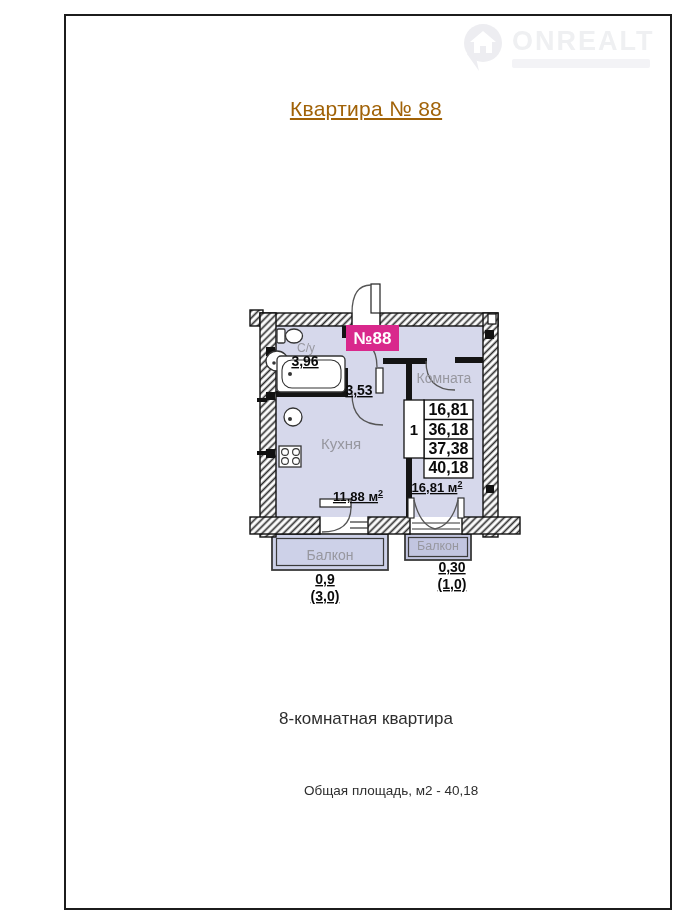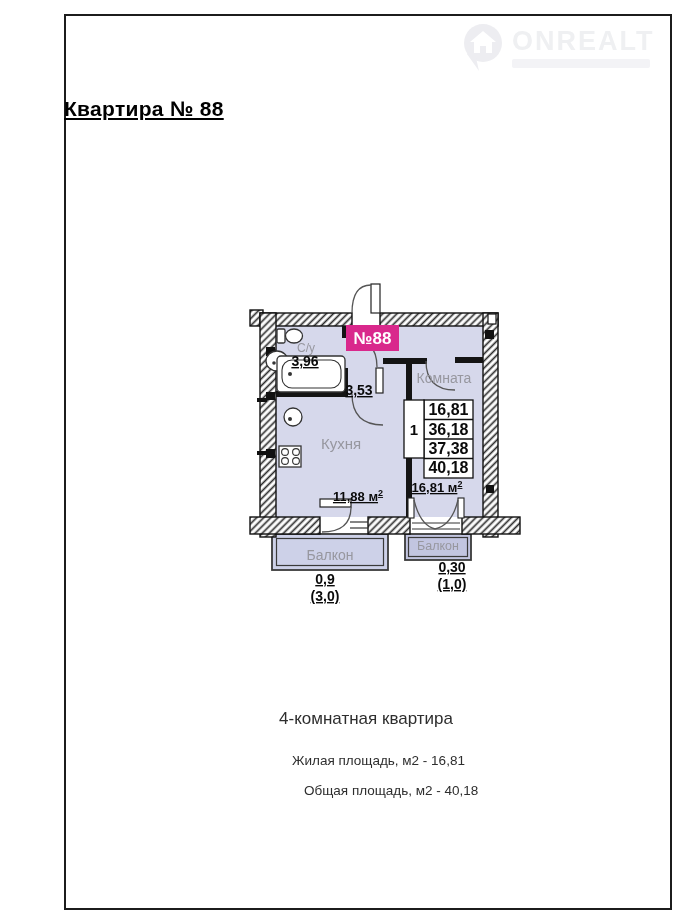--- a/index.html
+++ b/index.html
@@ -4,22 +4,22 @@
 <style>
   html,body{margin:0;padding:0;background:#fff;}
   .page{position:relative;width:679px;height:910px;background:#ffffff;overflow:hidden;
         font-family:"Liberation Sans",sans-serif;}
   .frame{position:absolute;left:64px;top:14px;width:604px;height:892px;
          border:2px solid #1c1c1c;}
   .watermark{position:absolute;left:458px;top:22px;display:flex;align-items:flex-start;gap:6px;}
   .wm-text{display:flex;flex-direction:column;margin-top:6px;}
   .wm-brand{font-weight:bold;font-size:27px;letter-spacing:2px;color:#eff0f2;line-height:1;}
   .wm-tagline{margin-top:4px;height:9px;width:138px;background:#f3f3f6;border-radius:2px;}
-  .title{position:absolute;left:64px;top:97px;width:604px;
-         font-size:21px;font-weight:bold;color:#000000;text-decoration:underline;letter-spacing:.3px;}
+  .title{position:absolute;left:64px;top:97px;width:604px;text-align:center;
+         font-size:21px;font-weight:normal;color:#a16207;text-decoration:underline;letter-spacing:.3px;}
   .footer-heading{position:absolute;left:64px;top:709px;width:604px;text-align:center;
          font-size:17px;color:#2e2e2e;}
   .footer-line1{position:absolute;left:292px;top:753px;font-size:13.5px;color:#2e2e2e;}
   .footer-line2{position:absolute;left:304px;top:783px;font-size:13.5px;color:#2e2e2e;}
   svg text{font-family:"Liberation Sans",sans-serif;}
   .lbl{fill:#97979f;}
   .num{fill:#0a0a0a;font-weight:bold;text-decoration:underline;}
   .tnum{fill:#0a0a0a;font-weight:bold;}
 </style>
 </head>
@@ -179,17 +179,16 @@
     <text x="437" y="492" text-anchor="middle" font-size="13" class="num"><tspan>16,81 м</tspan><tspan dy="-5" font-size="9">2</tspan></text>
 
     <text x="330" y="560" text-anchor="middle" font-size="14" class="lbl">Балкон</text>
     <text x="438" y="550" text-anchor="middle" font-size="12.5" class="lbl">Балкон</text>
     <text x="325" y="584" text-anchor="middle" font-size="14" class="num">0,9</text>
     <text x="325" y="601" text-anchor="middle" font-size="14" class="num">(3,0)</text>
     <text x="452" y="572" text-anchor="middle" font-size="14" class="num">0,30</text>
     <text x="452" y="589" text-anchor="middle" font-size="14" class="num">(1,0)</text>
   </svg>
 
-  <div class="footer-heading">4-комнатная квартира</div>
-  <div class="footer-line1">Жилая площадь, м2 - 16,81</div>
+  <div class="footer-heading">8-комнатная квартира</div>
   <div class="footer-line2">Общая площадь, м2 - 40,18</div>
 
 </div>
 
 </body></html>

